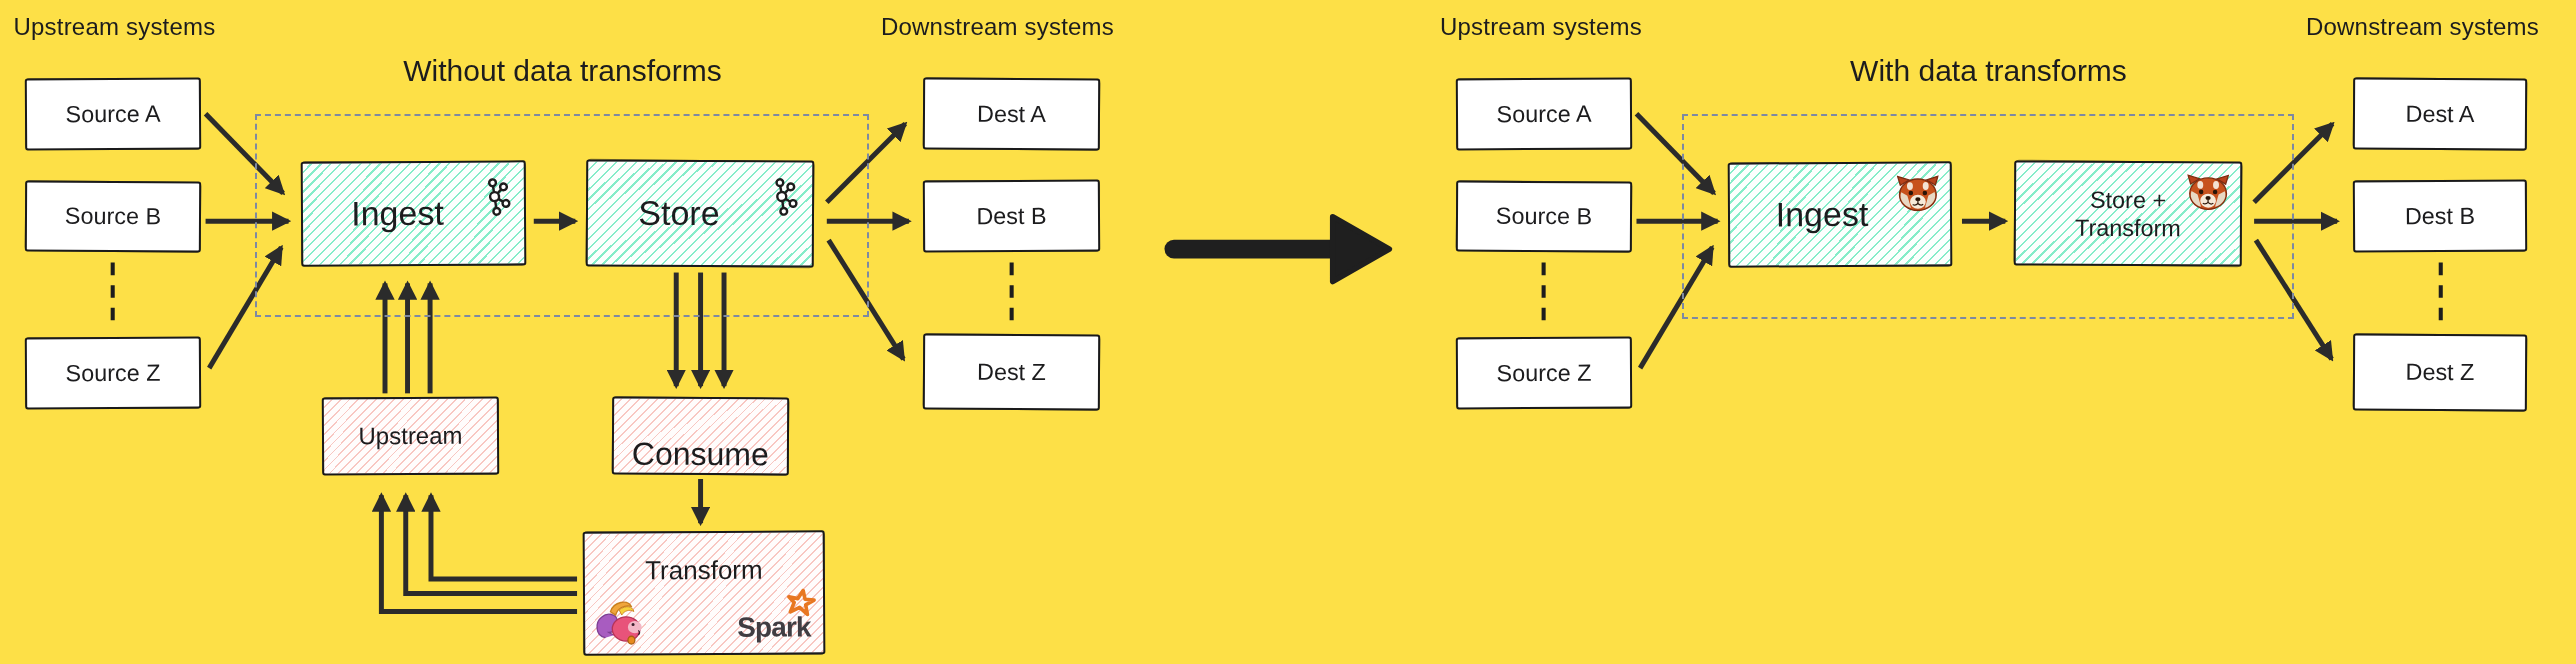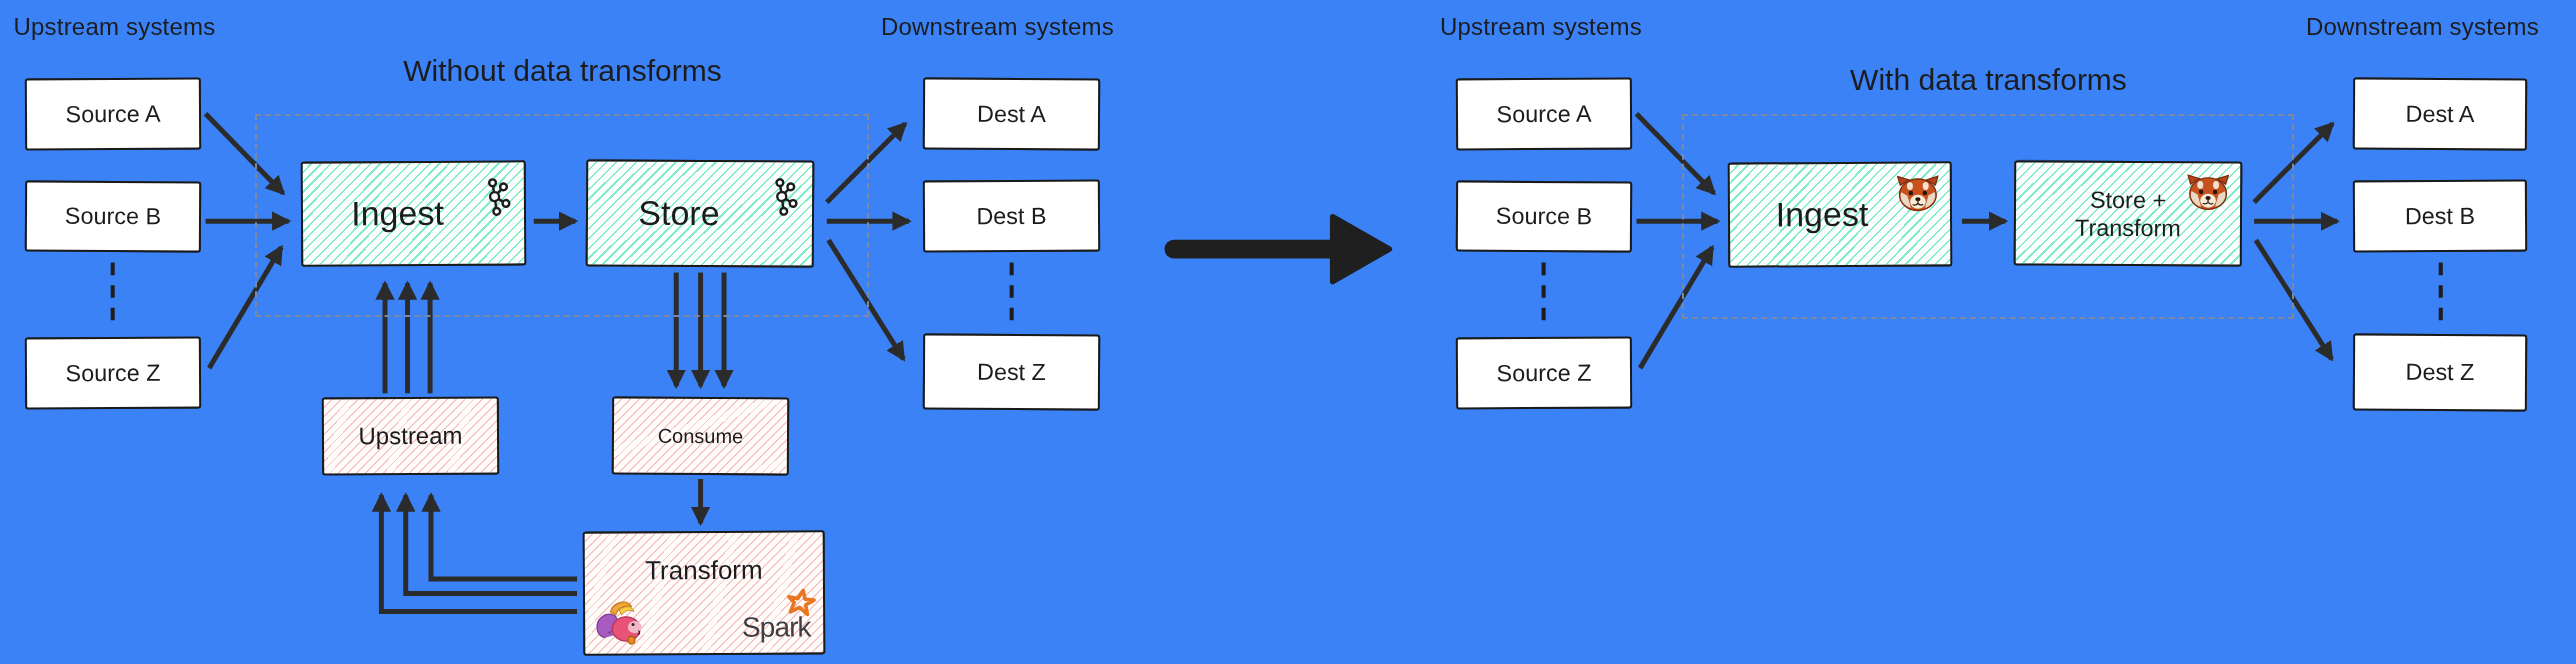--- a/index.html
+++ b/index.html
@@ -1,37 +1,37 @@
 <!DOCTYPE html>
 <html style="font-size:14.4px"><head>
 <meta charset="utf-8">
 <style>
   html,body{margin:0;padding:0;background:#ffffff;}
-  .canvas{position:relative;width:2576px;height:665px;background:#3b82f6;overflow:hidden;
+  .canvas{position:relative;width:2576px;height:665px;background:#fde047;overflow:hidden;
           font-family:"Liberation Sans",sans-serif;color:#1c1c1e;}
   .abs{position:absolute;}
   .arrow-layer{position:absolute;left:0;top:0;width:2576px;height:665px;pointer-events:none;}
   .sec-label{font-size:24px;font-weight:500;letter-spacing:0.2px;white-space:nowrap;}
   .dia-title{font-size:30px;font-weight:500;text-align:center;white-space:nowrap;}
   .node{box-sizing:border-box;border:2.7px solid #1b1b1c;border-radius:2.7px;background:#fff;
         display:flex;align-items:center;justify-content:center;text-align:center;}
   .node::after{content:"";position:absolute;inset:-1.8px;border:1.4px solid rgba(25,25,25,.45);
         border-radius:4.5px;transform:rotate(.4deg);pointer-events:none;}
   .plain{font-size:23.4px;}
   .big-label{font-size:34px;}
   .hatch-green{background-color:#fcfffd;
       background-image:repeating-linear-gradient(135deg, rgba(255,255,255,0) 0 5.4px, rgba(104,232,188,.8) 5.4px 7px);}
   .hatch-red{background-color:#fffcfc;
       background-image:repeating-linear-gradient(135deg, rgba(255,255,255,0) 0 5px, rgba(244,166,158,.62) 5px 6.3px);}
   .dashed-box{box-sizing:border-box;border:2.7px dashed #7d89a3;background:transparent;}
   .tilt-l{transform:rotate(-.35deg);}  .tilt-r{transform:rotate(.3deg);}
   .corner-icon{position:absolute;}
   .st-label{font-size:23.4px;line-height:28px;font-weight:400;}
   .transform-box{flex-direction:column;justify-content:flex-start;padding-top:21.6px;font-size:26px;}
-  .spark-word{font-weight:400;font-size:28px;letter-spacing:-0.9px;color:#403d42;font-family:"Liberation Sans",sans-serif;}
+  .spark-word{font-weight:700;font-size:28px;letter-spacing:-0.9px;color:#403d42;font-family:"Liberation Sans",sans-serif;}
 </style>
 </head>
 <body>
 
 <div class="canvas">
 
   <svg class="arrow-layer" viewBox="0 0 2857 737">
     <defs>
       <marker id="ah" viewBox="0 0 10 10" refX="8.5" refY="5" markerWidth="3.9" markerHeight="3.9" orient="auto">
         <path d="M0 0 L10 5 L0 10 z" fill="#2b2b2b"></path>
@@ -135,21 +135,21 @@
   <div class="abs node plain tilt-l" style="left:923px;top:180px;width:177px;height:72px;">
       <span>Dest B</span>
     </div>
   <div class="abs node plain tilt-r" style="left:923px;top:334px;width:177px;height:76px;">
       <span>Dest Z</span>
     </div>
 
   <div class="abs node hatch-red tilt-l" style="left:322px;top:397px;width:177px;height:78px;font-size:24px;">
       <span>Upstream</span>
     </div>
-  <div class="abs node hatch-red tilt-r" style="left:612px;top:397px;width:177px;height:78px;font-size:20px;">
+  <div class="abs node hatch-red tilt-r" style="left:612px;top:397px;width:177px;height:78px;font-size:32px;align-items:flex-end;">
       <span>Consume</span>
     </div>
 
   <div class="abs node hatch-red transform-box tilt-l" style="left:583px;top:531px;width:242px;height:124px;">
     <span>Transform</span>
 
     <svg class="corner-icon" style="left:8px;bottom:7.2px;" width="52" height="49" viewBox="0 0 60 56">
       <path d="M14 46 C2 44 2 28 10 22 C16 17 26 18 28 26 C30 34 24 40 18 40 C24 44 30 44 34 40" fill="#a85cc0" stroke="#7c3f92" stroke-width="1.5"></path>
       <path d="M20 16 C24 4 40 2 44 10 C36 8 28 12 26 20 Z" fill="#f0a63c" stroke="#c97f1e" stroke-width="1.5"></path>
       <path d="M30 14 C38 8 46 10 47 16 C42 13 36 15 33 20 Z" fill="#f6d03c" stroke="#c97f1e" stroke-width="1"></path>
@@ -163,21 +163,21 @@
     <div class="abs" style="right:12.6px;bottom:9px;">
       <svg class="corner-icon" style="right:-5.4px;top:-23.4px;" width="31" height="29" viewBox="0 0 34 32">
         <polygon points="17,2 21,11 31,10 23,17 27,27 17,21 8,28 10,17 3,12 13,12" fill="none" stroke="#e87722" stroke-width="4" stroke-linejoin="round" transform="rotate(12 17 16)"></polygon>
       </svg>
       <span class="spark-word">Spark</span>
     </div>
   </div>
 
   <div class="abs sec-label" style="left:1440px;top:12.6px;">Upstream systems</div>
   <div class="abs sec-label" style="left:2306px;top:12.6px;">Downstream systems</div>
-  <div class="abs dia-title" style="left:1790px;top:63px;width:397px;">With data transforms</div>
+  <div class="abs dia-title" style="left:1790px;top:54px;width:397px;">With data transforms</div>
 
   <div class="abs dashed-box" style="left:1682px;top:114px;width:612px;height:205px;"></div>
 
   <div class="abs node plain tilt-l" style="left:1456px;top:78px;width:176px;height:72px;">
       <span>Source A</span>
     </div>
   <div class="abs node plain tilt-r" style="left:1456px;top:181px;width:176px;height:71px;">
       <span>Source B</span>
     </div>
   <div class="abs node plain tilt-l" style="left:1456px;top:337px;width:176px;height:72px;">

